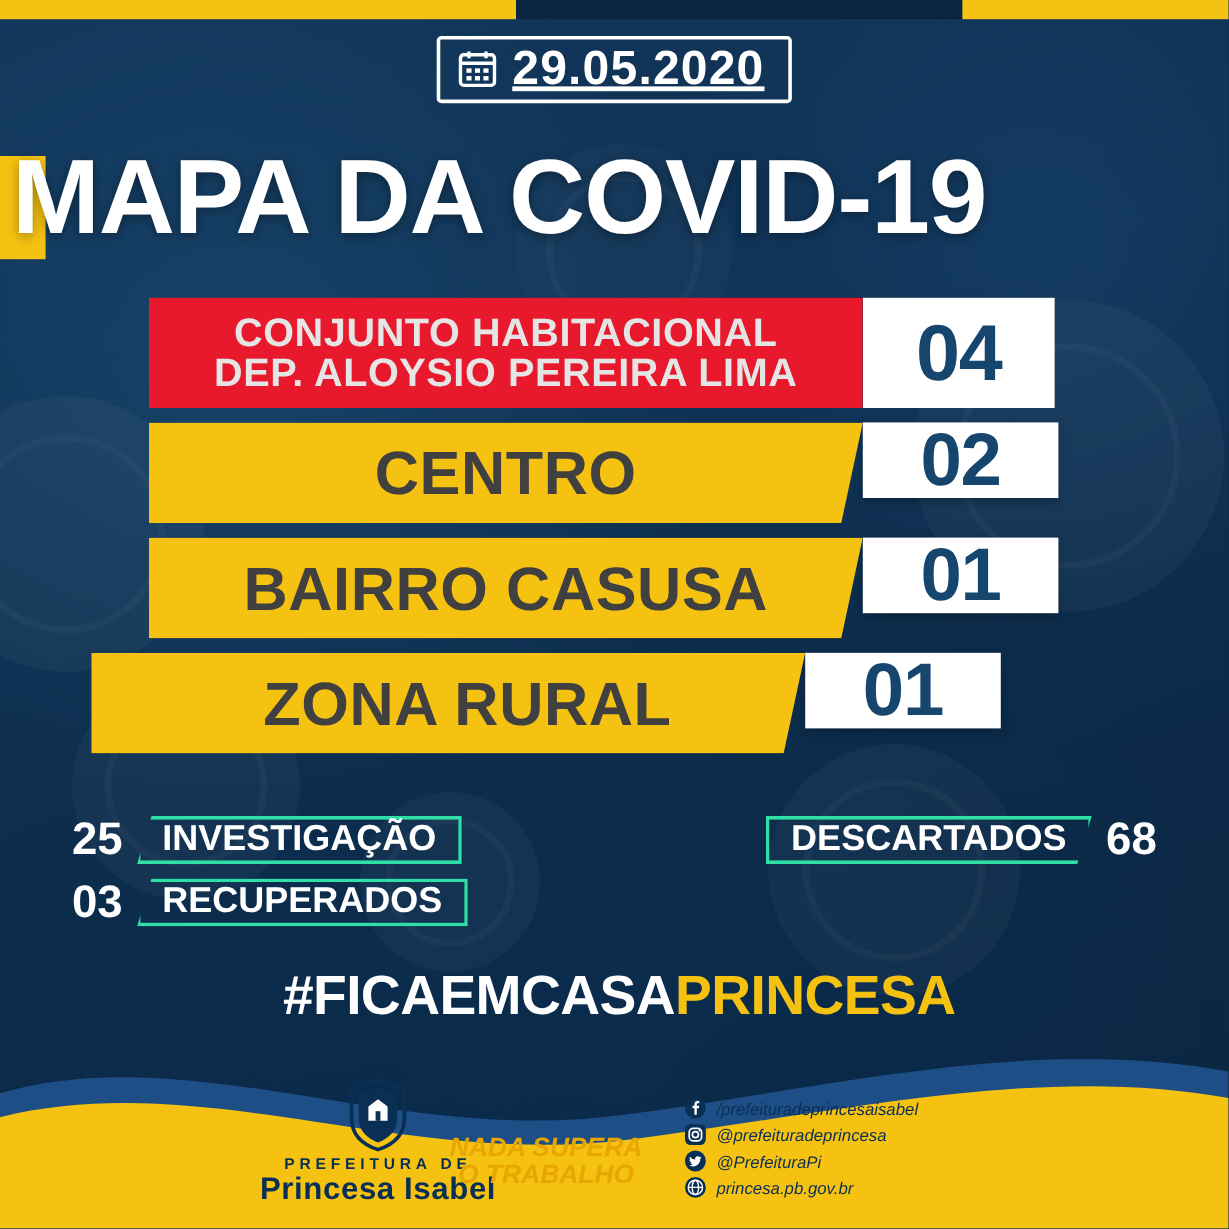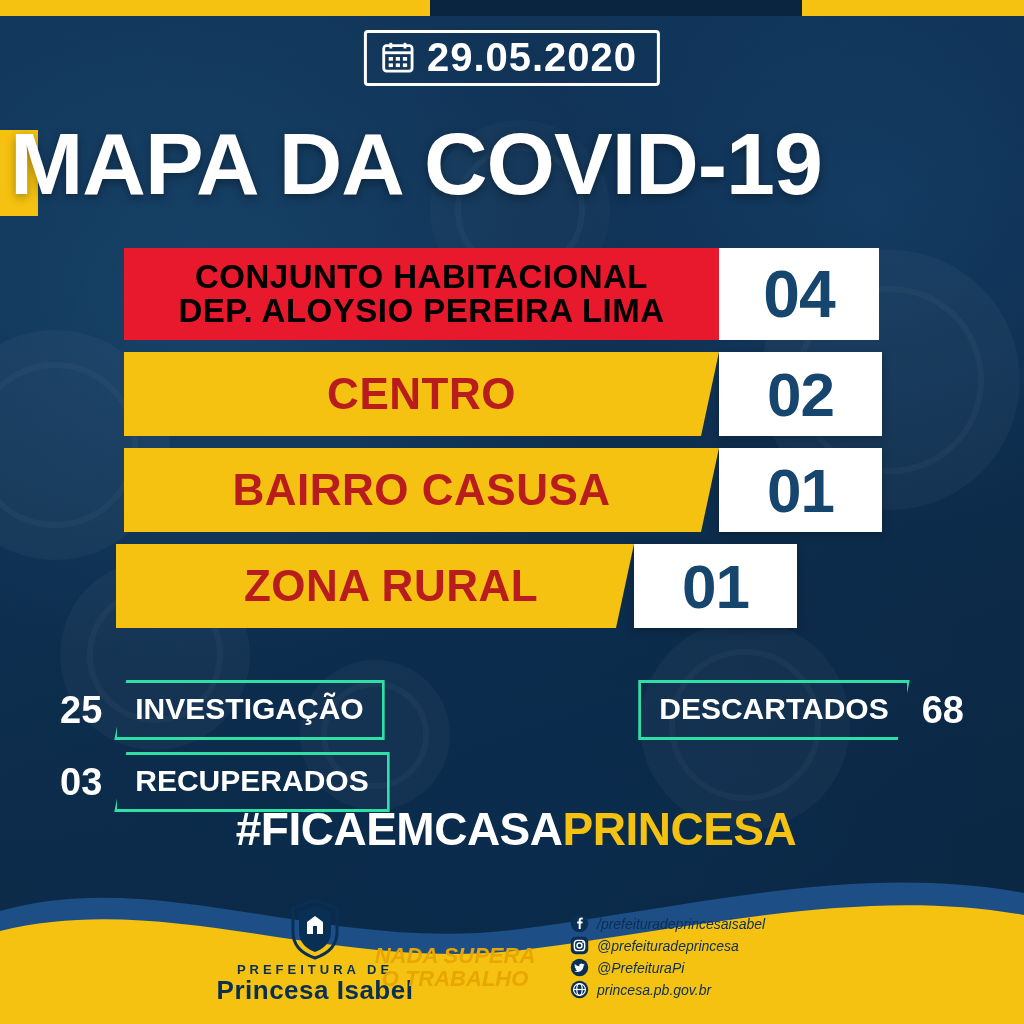--- a/index.html
+++ b/index.html
@@ -38,85 +38,86 @@
   
   .date-badge {
     position:absolute; left:50%; transform:translateX(-50%); top:30px;
     border:3px solid #ffffff; border-radius:4px;
     padding:4px 20px 6px 14px;
     display:flex; align-items:center; gap:12px;
   }
   .date-text {
     color:#ffffff; font-size:40px; font-weight:bold; letter-spacing:1px;
     line-height:1;
+    text-decoration:underline;
   }
   .cal-icon { width:34px; height:34px; position:relative; }
   .cal-icon svg { display:block; }
 
   
   .title {
     position:absolute; top:120px; left:0; width:832px;
     text-align:center;
     color:#ffffff; font-size:88px; font-weight:bold;
     letter-spacing:-1px; line-height:1;
     text-shadow:0 3px 10px rgba(0,0,0,0.35);
   }
 
   
   .rows { position:absolute; top:248px; left:0; width:1024px; }
   .row { position:relative; height:84px; margin-bottom:12px; display:flex; }
   .row-label {
     position:relative;
     height:84px;
     display:flex; align-items:center; justify-content:center;
-    color:#000000; font-weight:bold; letter-spacing:0.5px;
+    color:#e5e5e5; font-weight:bold; letter-spacing:0.5px;
     box-shadow:0 3px 8px rgba(0,0,0,0.25);
   }
   .row-num {
-    height:84px; background:#ffffff;
+    height:63px; background:#ffffff;
     display:flex; align-items:center; justify-content:center;
     color:#16456e; font-weight:bold; font-size:62px; letter-spacing:-1px;
     box-shadow:0 3px 8px rgba(0,0,0,0.25);
   }
   
   .row1 { height:92px; }
   .row1 .row-label {
     background:#e8192c; width:595px; margin-left:124px; height:92px;
     flex-direction:column; line-height:1.02; font-size:33px;
     clip-path: polygon(0 0, 100% 0, 100% 100%, 0 100%);
   }
   .row1 .row-num { width:160px; height:92px; font-size:66px;
     clip-path: polygon(0 0, 100% 0, 100% 100%, 0 100%); }
 
-  .rowY .row-label { background:#f5c211; color:#b91c1c; font-size:44px; }
+  .rowY .row-label { background:#f5c211; color:#404040; font-size:51px; }
   .row2 .row-label { width:595px; margin-left:124px;
     clip-path: polygon(0 0, 100% 0, calc(100% - 18px) 100%, 0 100%); }
   .row2 .row-num { width:163px; font-size:62px; }
   .row3 .row-label { width:595px; margin-left:124px;
     clip-path: polygon(0 0, 100% 0, calc(100% - 18px) 100%, 0 100%); }
   .row3 .row-num { width:163px; font-size:62px; }
-  .row4 .row-label { width:518px; margin-left:116px;
+  .row4 .row-label { width:595px; margin-left:76px;
     clip-path: polygon(0 0, 100% 0, calc(100% - 18px) 100%, 0 100%); padding-left: 32px; }
   .row4 .row-num { width:163px; font-size:62px; }
 
   
   .stats { position:absolute; top:680px; left:0; width:1024px; padding:0 48px; }
   .stat-row { display:flex; align-items:center; justify-content:space-between; margin-bottom:12px; }
   .stat-cell { display:flex; align-items:center; }
   .stat-num {
     color:#ffffff; font-size:38px; font-weight:bold; letter-spacing:0; padding:0 12px;
     line-height:1;
   }
   .stat-box {
     border:3px solid #2fe0a6;
     color:#ffffff; font-size:30px; font-weight:bold;
     padding:6px 18px 8px 18px;
     line-height:1;
     display:flex; align-items:center; justify-content:center;
-    height:60px;
+    height:40px;
   }
   .stat-box.left-cut { clip-path: polygon(12px 0, 100% 0, 100% 100%, 0 100%); }
   .stat-box.right-cut { clip-path: polygon(0 0, 100% 0, calc(100% - 12px) 100%, 0 100%); }
 
   
   .hashtag {
     position:absolute; top:802px; left:4px; width:1024px; text-align:center;
     font-size:46px; font-weight:bold; letter-spacing:-0.5px;
   }
   .hashtag .w { color:#ffffff; }

